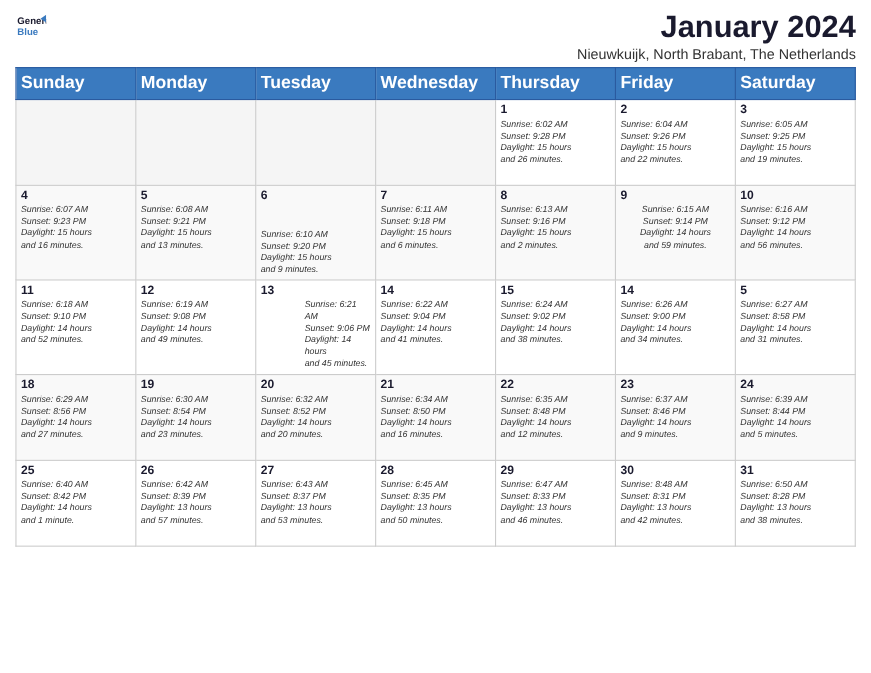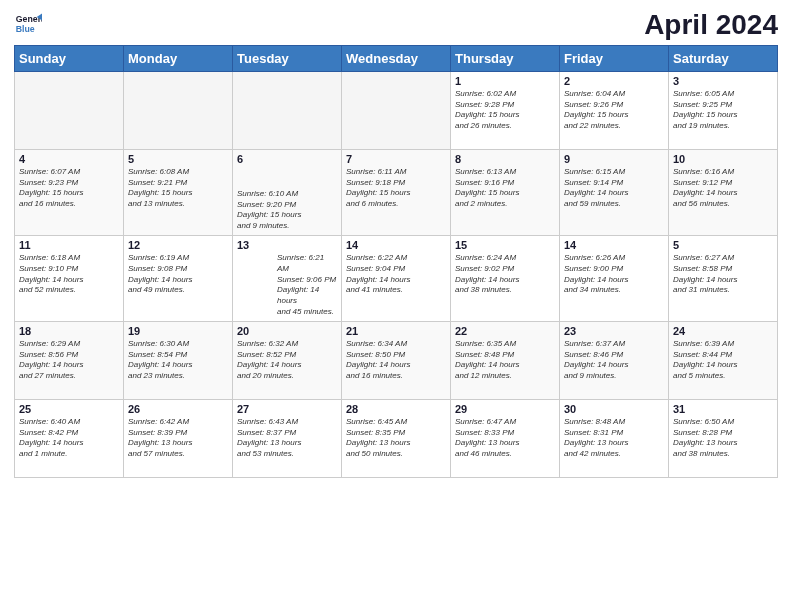--- a/index.html
+++ b/index.html
@@ -45,21 +45,21 @@
       margin-top: 1px;
     }
     .calendar {
       width: 100%;
       border-collapse: collapse;
       table-layout: fixed;
     }
     .calendar th {
       background: #3a7abf;
       color: #fff;
-      font-size: 13px;
+      font-size: 16px;
       font-weight: bold;
       padding: 5px 4px;
       text-align: left;
       border: 1px solid #2a5a9f;
     }
     .calendar td {
       vertical-align: top;
       border: 1px solid #ccc;
       padding: 3px 4px;
       font-size: 8.5px;
@@ -93,21 +93,22 @@
 <div class="page">
   <div class="header-row">
     <div class="logo">
       <svg class="logo-icon" viewBox="0 0 32 32">
         <text x="2" y="14" font-size="10" font-weight="bold" fill="#1a1a2e">General</text>
         <text x="2" y="25" font-size="10" font-weight="bold" fill="#3a7abf">Blue</text>
         <polygon points="26,8 32,4 32,12" fill="#3a7abf"></polygon>
       </svg>
     </div>
     <div class="title-block">
-      <div class="main-title">April 2024</div>
+      <div class="main-title">January 2024</div>
+      <div class="subtitle">Nieuwkuijk, North Brabant, The Netherlands</div>
     </div>
   </div>
 
   <table class="calendar">
     <thead>
       <tr>
         <th>Sunday</th>
         <th>Monday</th>
         <th>Tuesday</th>
         <th>Wednesday</th>
@@ -175,21 +176,21 @@
           </td>
           <td>
             <span class="day-num">8</span>
             <div class="day-info" style="white-space: pre-line;">Sunrise: 6:13 AM
 Sunset: 9:16 PM
 Daylight: 15 hours
 and 2 minutes.</div>
           </td>
           <td>
             <span class="day-num">9</span>
-            <div class="day-info" style="white-space: pre-line;">Sunrise: 6:15 AM
+            <div class="day-info" style="white-space: pre-line; text-align: center;">Sunrise: 6:15 AM
 Sunset: 9:14 PM
 Daylight: 14 hours
 and 59 minutes.</div>
           </td>
           <td>
             <span class="day-num">10</span>
             <div class="day-info" style="white-space: pre-line;">Sunrise: 6:16 AM
 Sunset: 9:12 PM
 Daylight: 14 hours
 and 56 minutes.</div>

